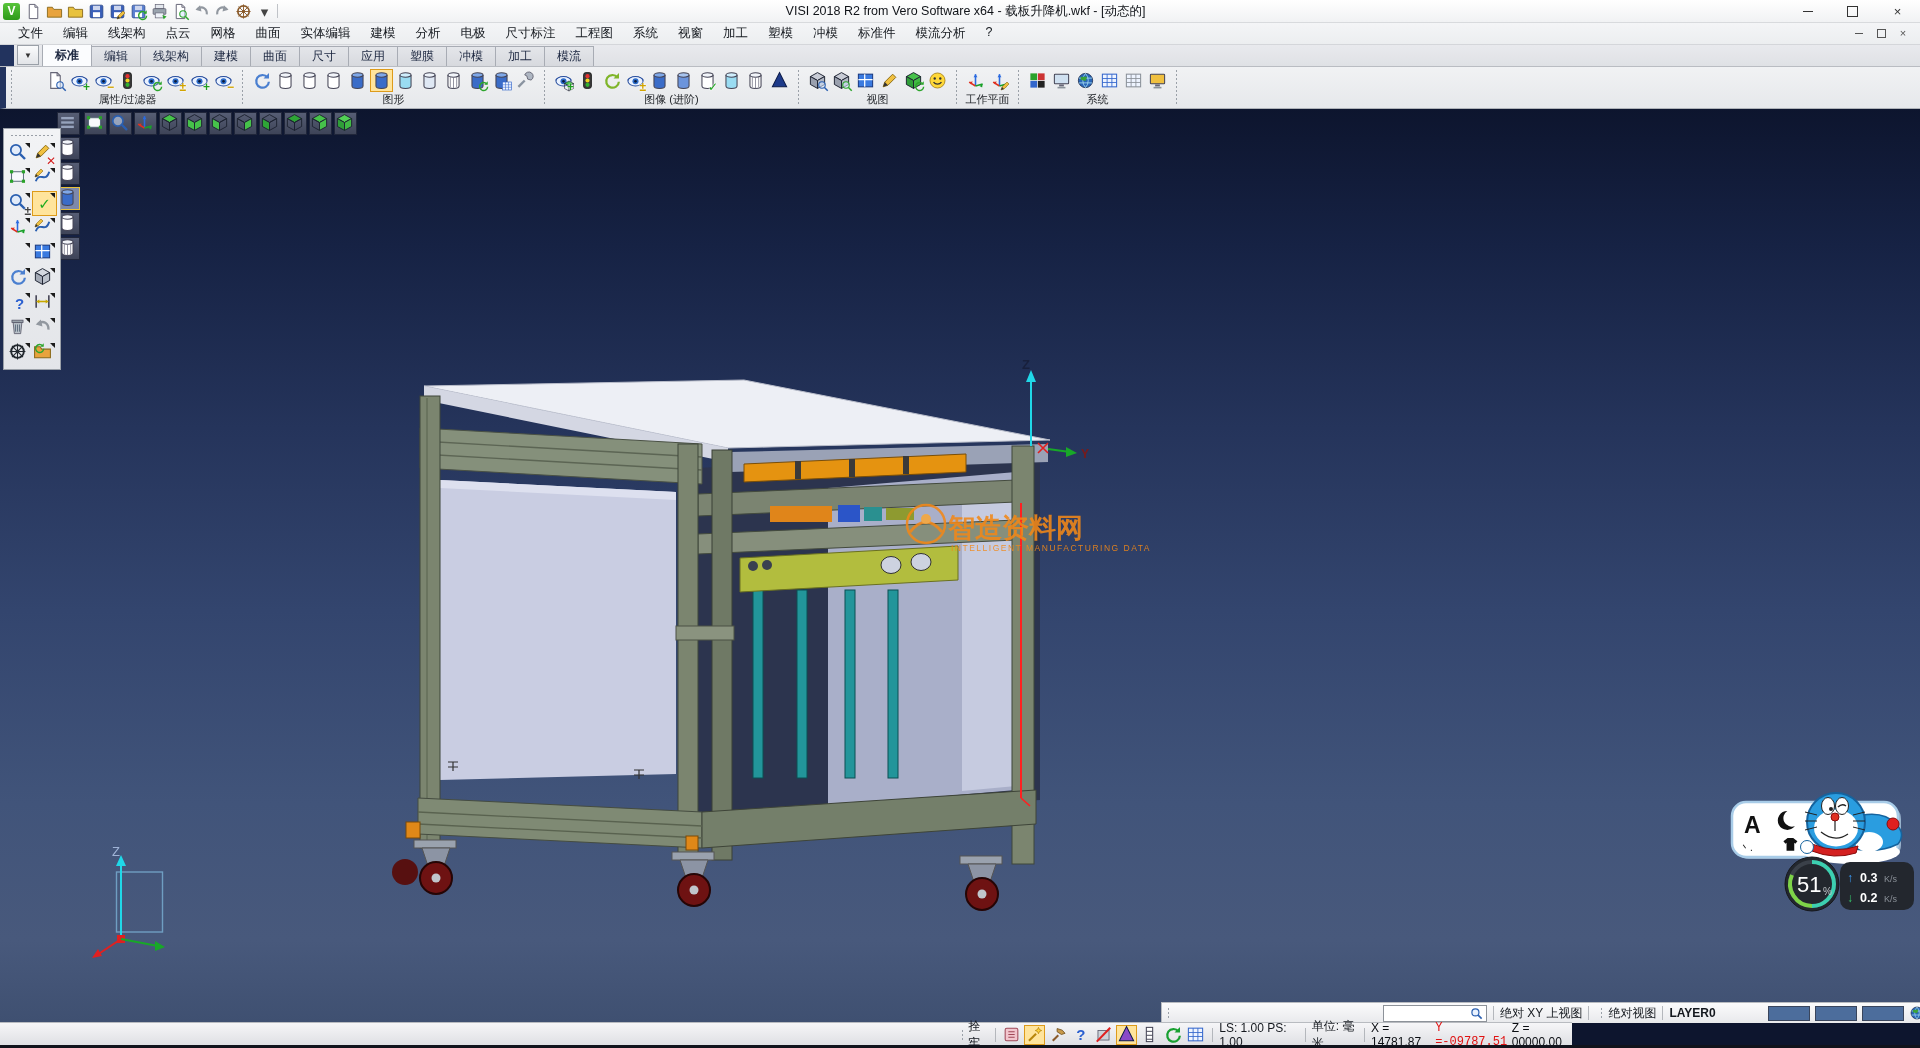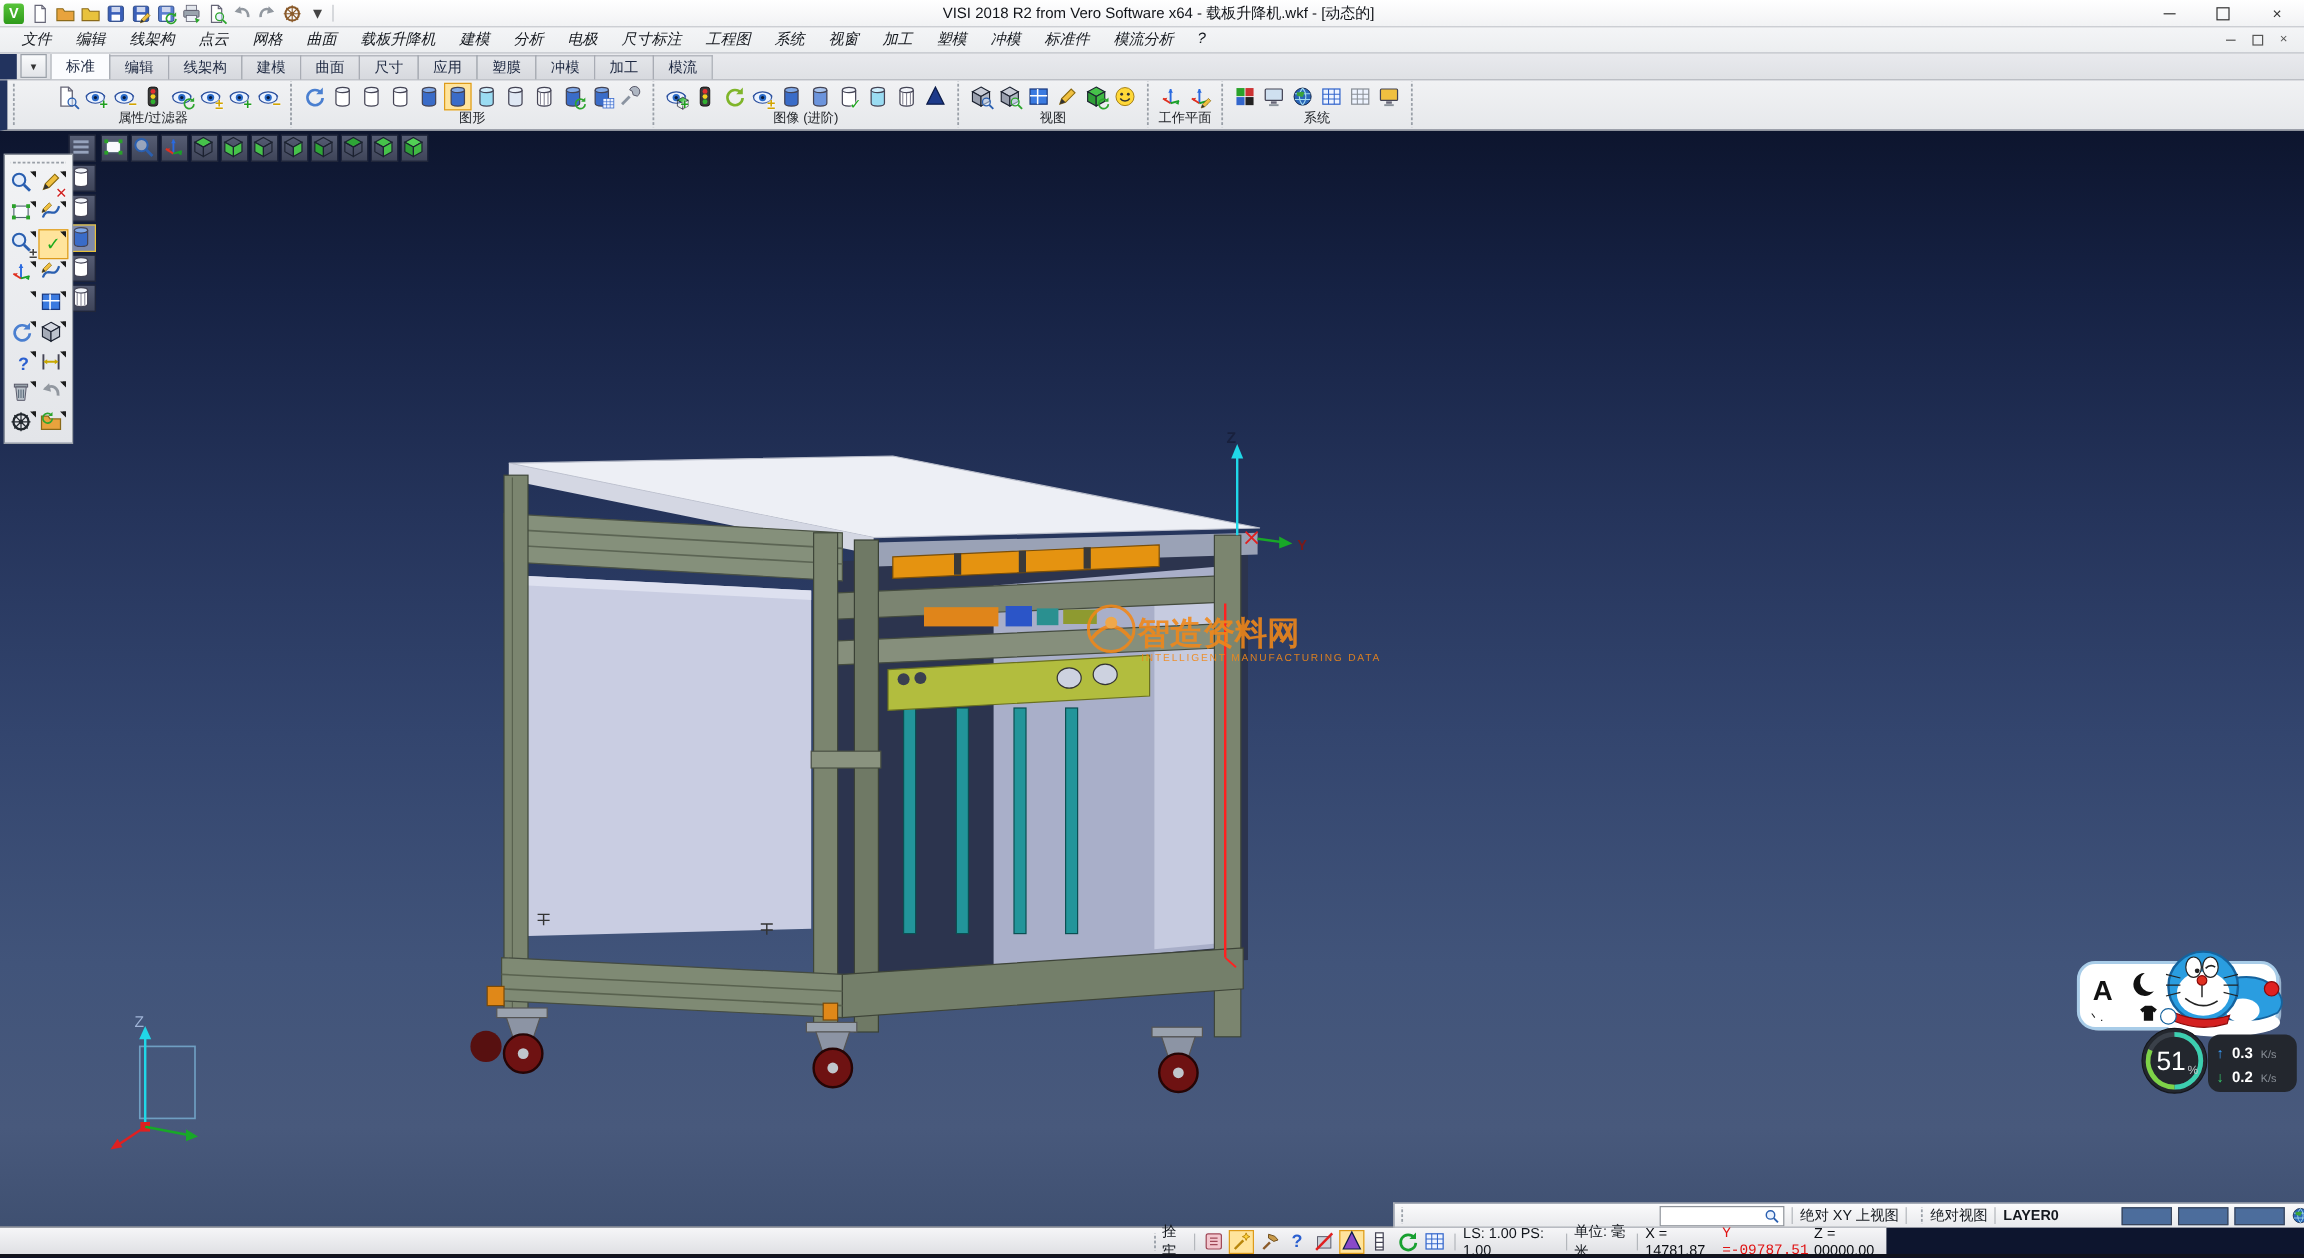--- a/index.html
+++ b/index.html
@@ -16,33 +16,33 @@
   .qa-sep{width:1px;height:14px;background:#c0c3c8;margin:0 3px;}
   .win-title{position:absolute;left:11px;right:0;top:0;height:22px;display:flex;align-items:center;justify-content:center;
              font-size:12.5px;color:#101318;pointer-events:none;}
   .win-btns{margin-left:auto;display:flex;height:22px;}
   .wbtn{width:45px;height:22px;display:flex;align-items:center;justify-content:center;color:#333;font-size:13px;}
   .wbtn .mini{width:10px;height:1px;background:#333;display:block;}
   .wbtn .maxi{width:9px;height:9px;border:1px solid #333;display:block;}
   .menubar{position:absolute;left:0;top:22px;width:1920px;height:22px;background:linear-gradient(#f4f5f7,#eceef0);
            display:flex;align-items:center;border-bottom:1px solid #d4d6da;z-index:49;}
   .menubar ul{display:flex;list-style:none;margin:0;padding:0 0 0 8px;}
-  .menubar li{padding:2px 10px;font-size:12.5px;color:#14181e;font-style:italic;}
+  .menubar li{padding:2px 10px;font-size:12.5px;color:#14181e;}
   .mdi-btns{margin-left:auto;display:flex;gap:8px;padding-right:10px;align-items:center;}
   .mdi-btns .mbtn{width:14px;height:14px;display:flex;align-items:center;justify-content:center;color:#555;font-size:11px;}
   .mdi-btns .mini{width:8px;height:1px;background:#555;display:block;}
   .mdi-btns .maxi{width:7px;height:7px;border:1px solid #555;display:block;}
   .tabbar{position:absolute;left:0;top:44px;width:1920px;height:22px;background:linear-gradient(#e9eaee,#dfe1e5);
           display:flex;align-items:flex-end;z-index:48;border-bottom:1px solid #b9bcc2;}
   .tab-corner{width:14px;height:22px;background:#22335e;}
   .tab-drop{width:20px;height:18px;margin:0 3px 1px 3px;background:linear-gradient(#fafbfc,#e2e4e8);border:1px solid #9aa0a8;
             display:flex;align-items:center;justify-content:center;font-size:8px;color:#333;}
   .tab{height:19px;padding:0 12px;display:flex;align-items:center;font-size:12px;color:#1c2740;
        background:linear-gradient(#e4e6ea,#d7d9de);border:1px solid #a8acb4;border-bottom:none;margin-right:-1px;}
-  .tab.active{background:#fbfcfe;font-weight:normal;height:21px;}
+  .tab.active{background:#fbfcfe;font-weight:bold;height:21px;}
   
   .ribbon{position:absolute;left:0;top:66px;width:1920px;height:42px;background:linear-gradient(#f1f2f4,#e6e8eb);
           border-bottom:1px solid #aeb2b8;display:flex;z-index:47;border-left:6px solid #22335e;}
   .rgroup{display:flex;flex-direction:column;padding:1px 4px 0 4px;}
   .ricons{display:flex;align-items:center;height:26px;gap:1px;}
   .rlabel{text-align:center;font-size:11px;color:#23262b;height:14px;line-height:13px;}
   .rsep{width:5px;margin:2px 1px;background-image:radial-gradient(#9aa0a8 35%,transparent 36%);
         background-size:3px 4px;background-repeat:repeat-y;background-position:center;}
   .rgrip{width:6px;margin:3px 2px;background-image:radial-gradient(#9aa0a8 35%,transparent 36%);
         background-size:3px 4px;background-repeat:repeat-y;background-position:center;}
@@ -350,21 +350,21 @@
 </div>
 
 <div class="menubar">
   <ul id="menus">
       <li>文件</li>
       <li>编辑</li>
       <li>线架构</li>
       <li>点云</li>
       <li>网格</li>
       <li>曲面</li>
-      <li>载板升降机</li>
+      <li>实体编辑</li>
       <li>建模</li>
       <li>分析</li>
       <li>电极</li>
       <li>尺寸标注</li>
       <li>工程图</li>
       <li>系统</li>
       <li>视窗</li>
       <li>加工</li>
       <li>塑模</li>
       <li>冲模</li>

